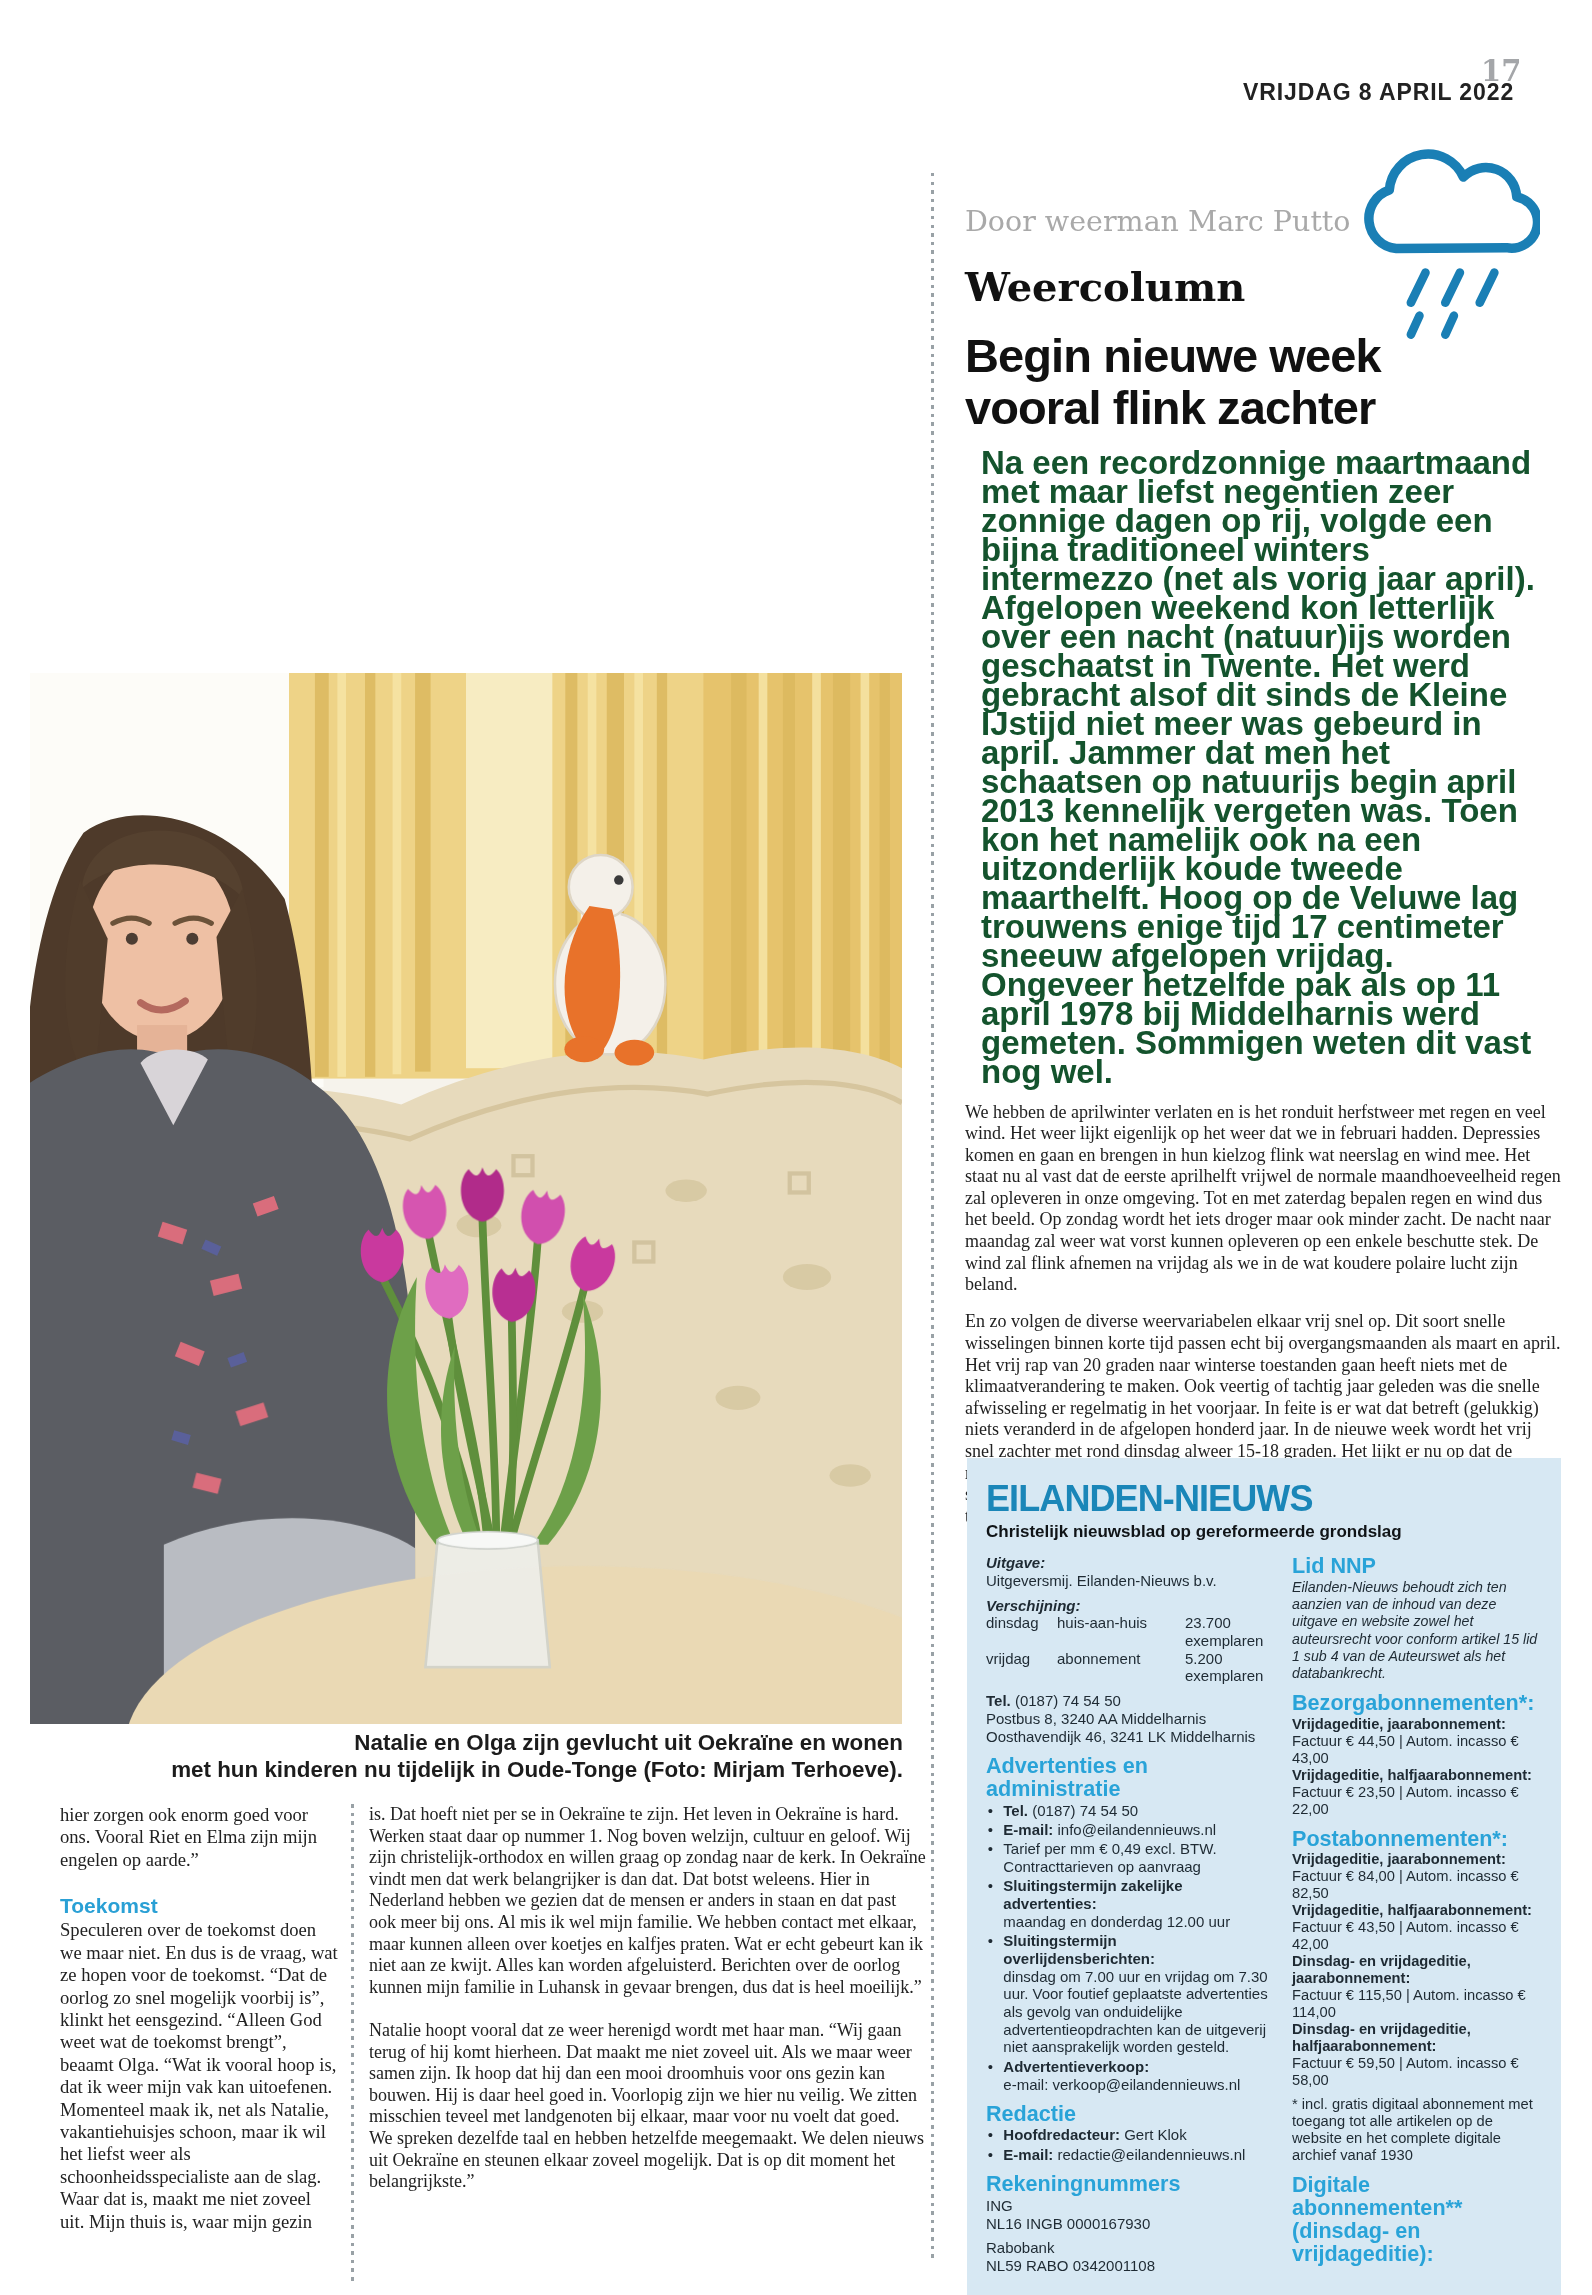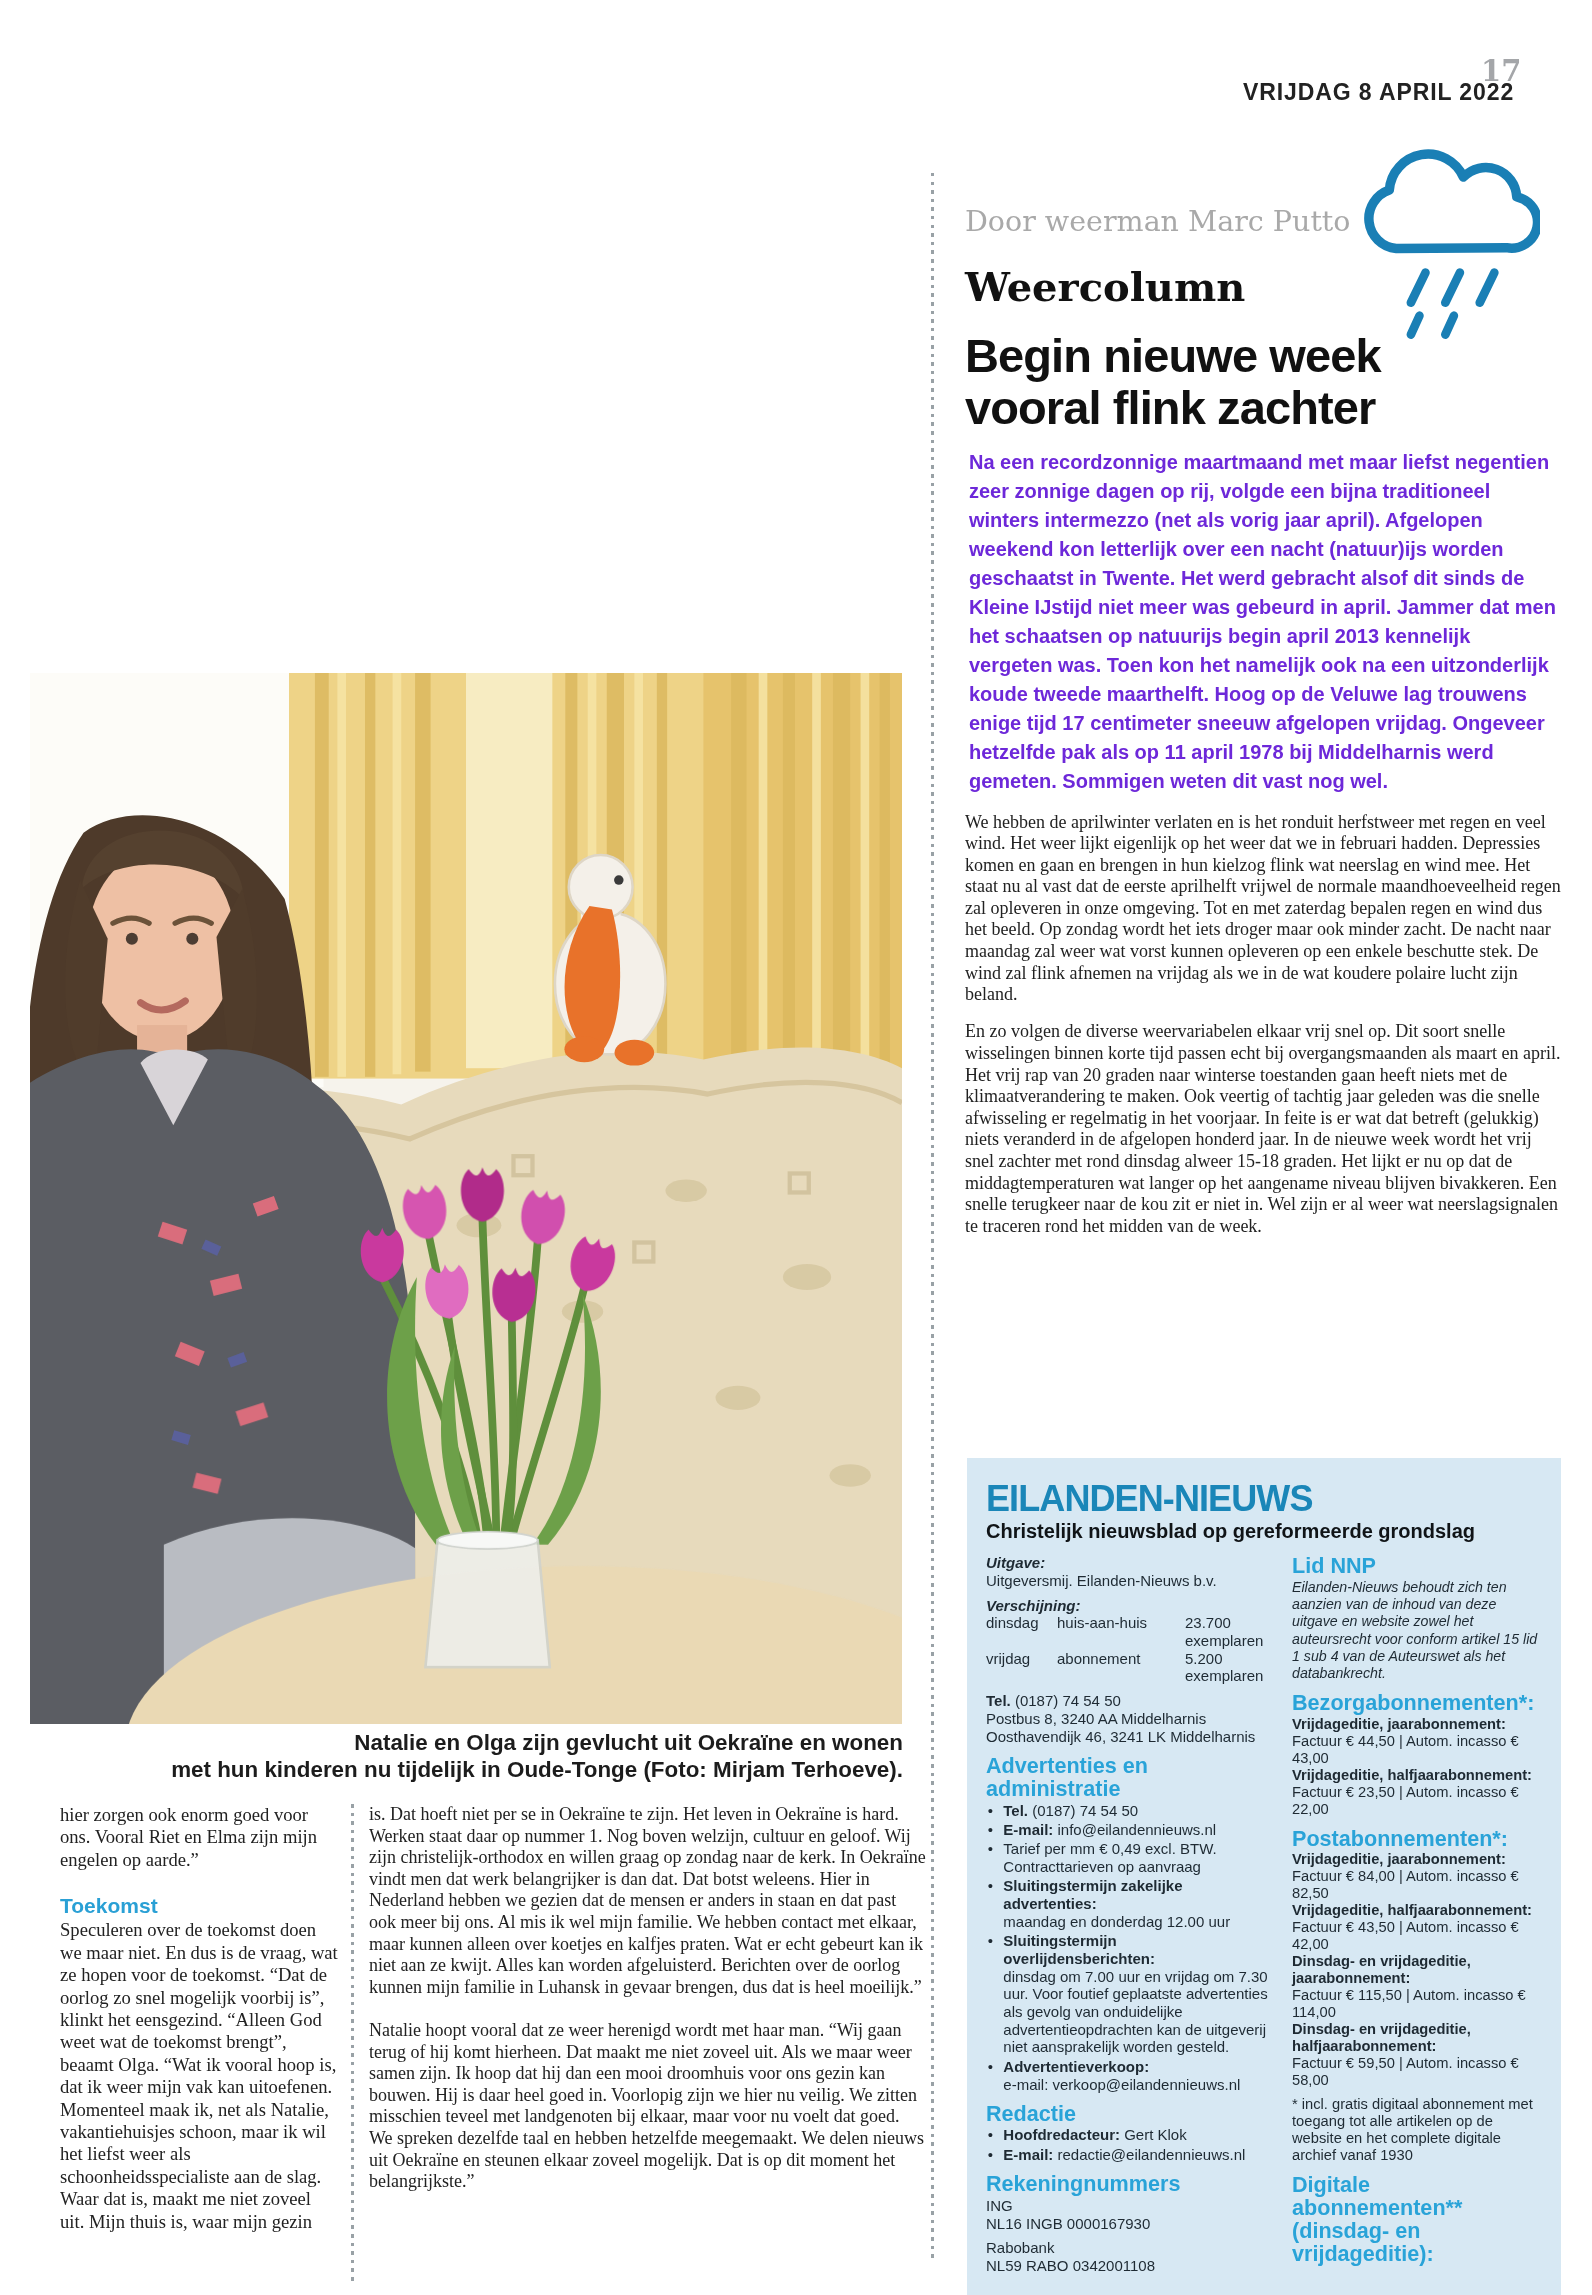--- a/index.html
+++ b/index.html
@@ -13,21 +13,21 @@
   
   .vdot{position:absolute;width:2.6px;background:repeating-linear-gradient(to bottom,#99a1a6 0 3.5px,transparent 3.5px 8.6px);}
   .vdot-main{left:931px;top:173px;height:2088px;}
   .vdot-article{left:351px;top:1804px;height:479px;}
 
   
   .weather{position:absolute;left:965px;top:205px;width:597px;}
   .byline{font-family:"DejaVu Serif",serif;font-size:28.5px;line-height:33px;color:#a9a9a9;}
   .kicker{margin:26px 0 0;font-family:"DejaVu Serif",serif;font-size:40px;line-height:45px;font-weight:bold;color:#111;}
   .headline{margin:21px 0 0;font-size:47px;line-height:52px;font-weight:bold;letter-spacing:-0.9px;color:#111;}
-  .intro{margin:14px 4px 0;font-size:20px;line-height:29px;font-weight:bold;color:#6d28d9;}
+  .intro{margin:14px 16px 0;font-size:33px;line-height:29px;font-weight:bold;color:#14532d;}
   .wbody{margin:15.5px 0 0;font-family:"Liberation Serif",serif;font-size:18px;line-height:21.6px;color:#222;}
   .cloudbox{position:absolute;left:1342px;top:128px;width:198px;height:220px;}
 
   
   .photo{position:absolute;left:30px;top:673px;width:872px;height:1051px;margin:0;overflow:hidden;background:#f6f3ec;}
   .photo svg{display:block;width:100%;height:100%;}
 
   .caption{position:absolute;left:30px;top:1729px;width:873px;text-align:right;
            font-size:22.4px;line-height:27px;font-weight:bold;color:#1c1c1c;}
 
@@ -36,21 +36,21 @@
   .col1{left:60px;top:1804px;width:278px;font-size:18.6px;line-height:22.4px;}
   .col2{left:369px;top:1804px;width:557px;font-size:18px;line-height:21.6px;}
   .story p{margin:0;}
   .story p.mt{margin-top:21.6px;}
   .subhead{margin:22.4px 0 1.7px;font-family:"Liberation Sans",sans-serif;font-size:21px;line-height:24px;font-weight:bold;color:#2aa0d5;}
 
   
   .colophon{position:absolute;left:967px;top:1458px;width:594px;height:988px;background:#d7e8f3;
             box-sizing:border-box;padding:21px 19px;font-size:15px;line-height:17.7px;color:#1e2a33;overflow:hidden;}
   .logo{font-size:36px;line-height:40px;font-weight:bold;letter-spacing:-0.9px;color:#1a86b8;}
-  .subtitle{margin-top:3.5px;font-size:20px;font-weight:bold;color:#101417;}
+  .subtitle{margin-top:3.5px;font-size:17px;font-weight:bold;color:#101417;}
   .cols{display:flex;gap:21px;margin-top:14px;}
   .cleft{width:285px;flex:none;}
   .cright{flex:1;font-size:14.7px;line-height:17px;}
   .b{font-weight:bold;font-style:italic;}
   .gap{height:7px;}
   .colophon h5{margin:8.6px 0 1.7px;font-size:21.6px;line-height:23px;font-weight:bold;color:#29a3d8;}
   .colophon h5.first{margin-top:0;}
   .colophon ul{margin:1.7px 0 0;padding:0;list-style:none;}
   .colophon li{position:relative;padding-left:17.3px;margin:0 0 1.7px;}
   .colophon li::before{content:"•";position:absolute;left:1.7px;top:0;}

